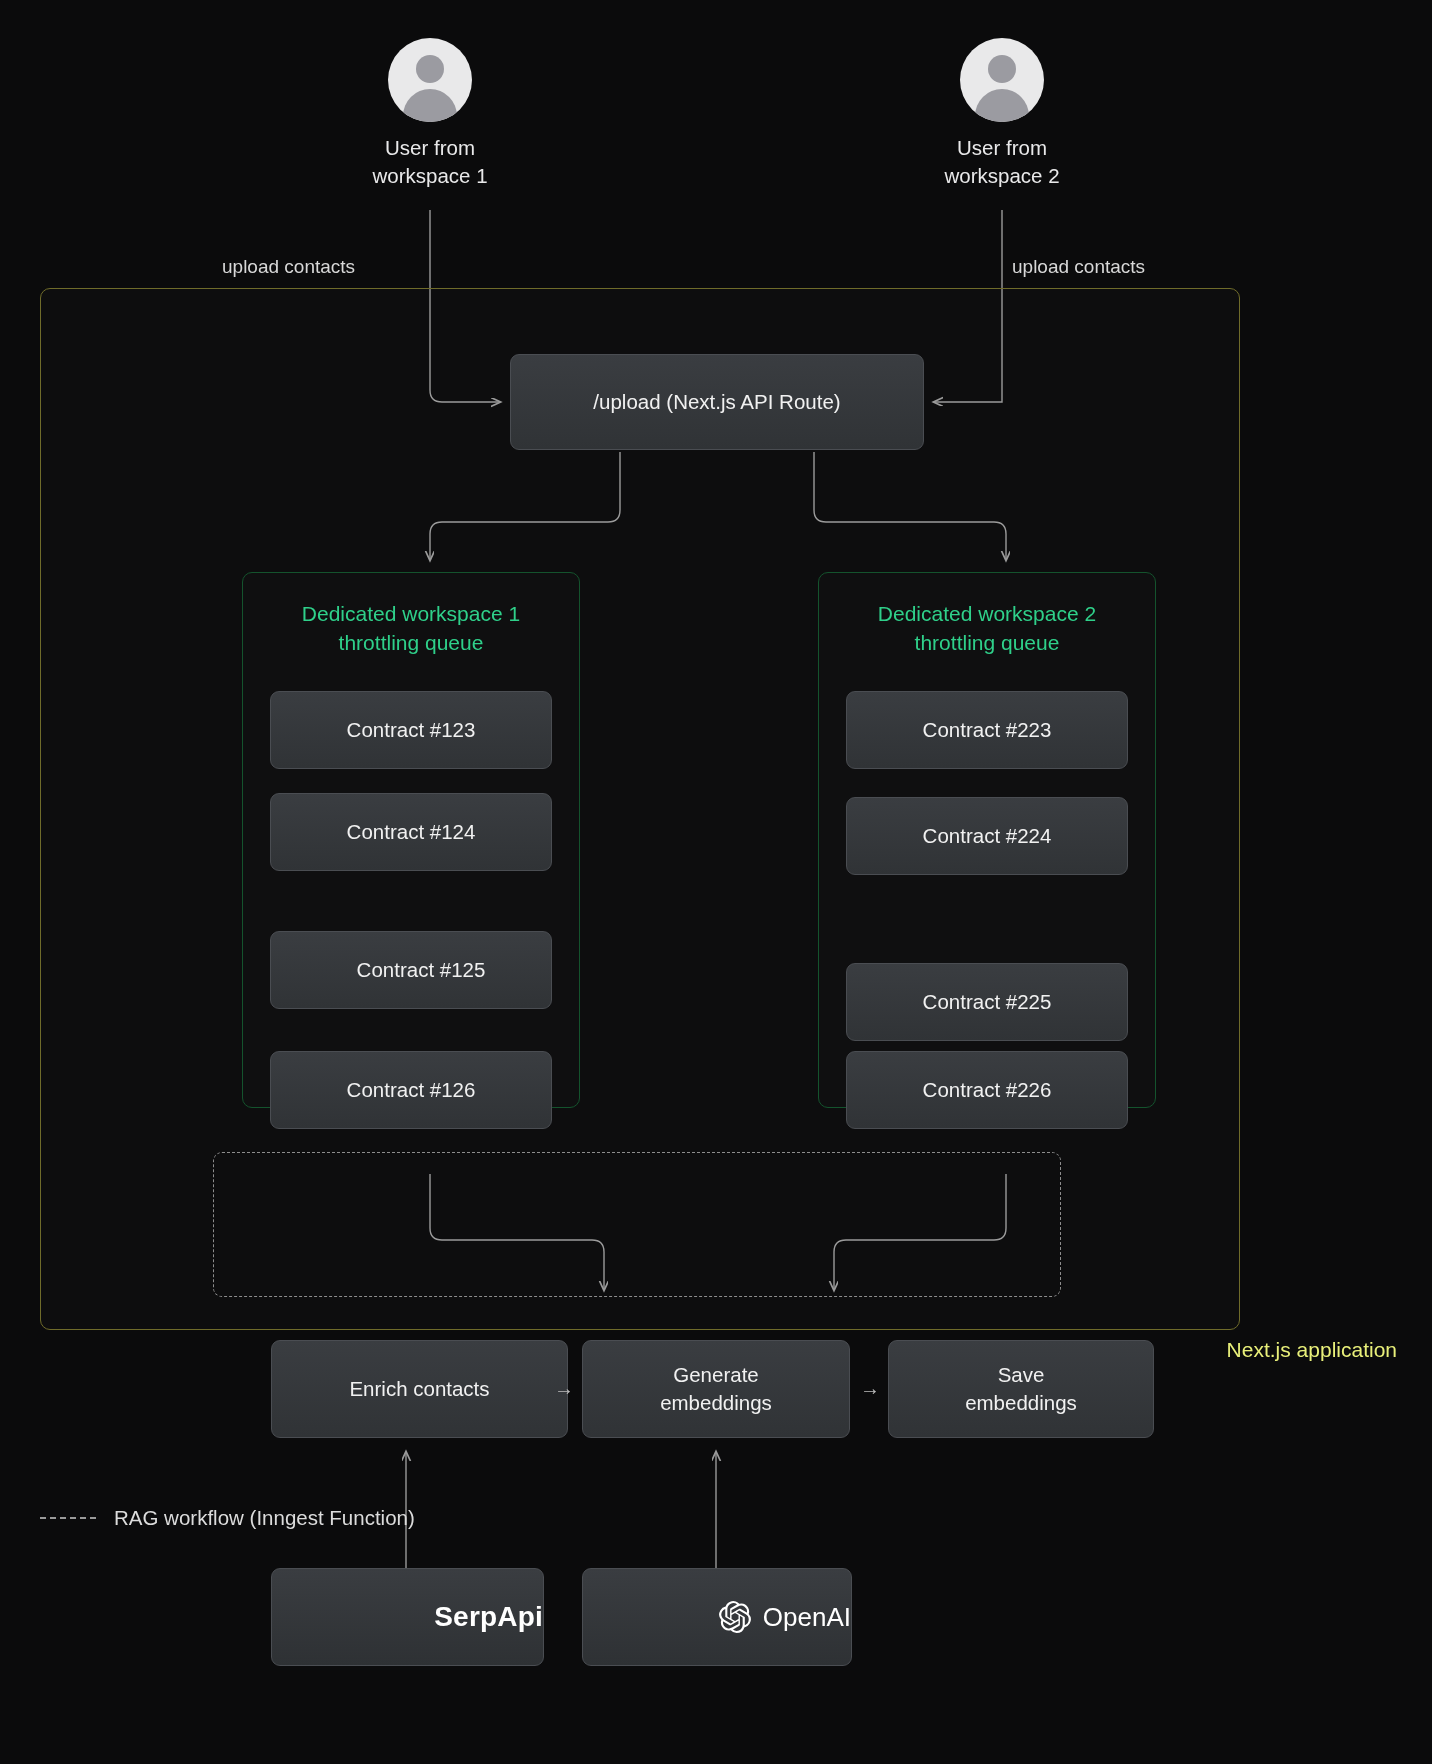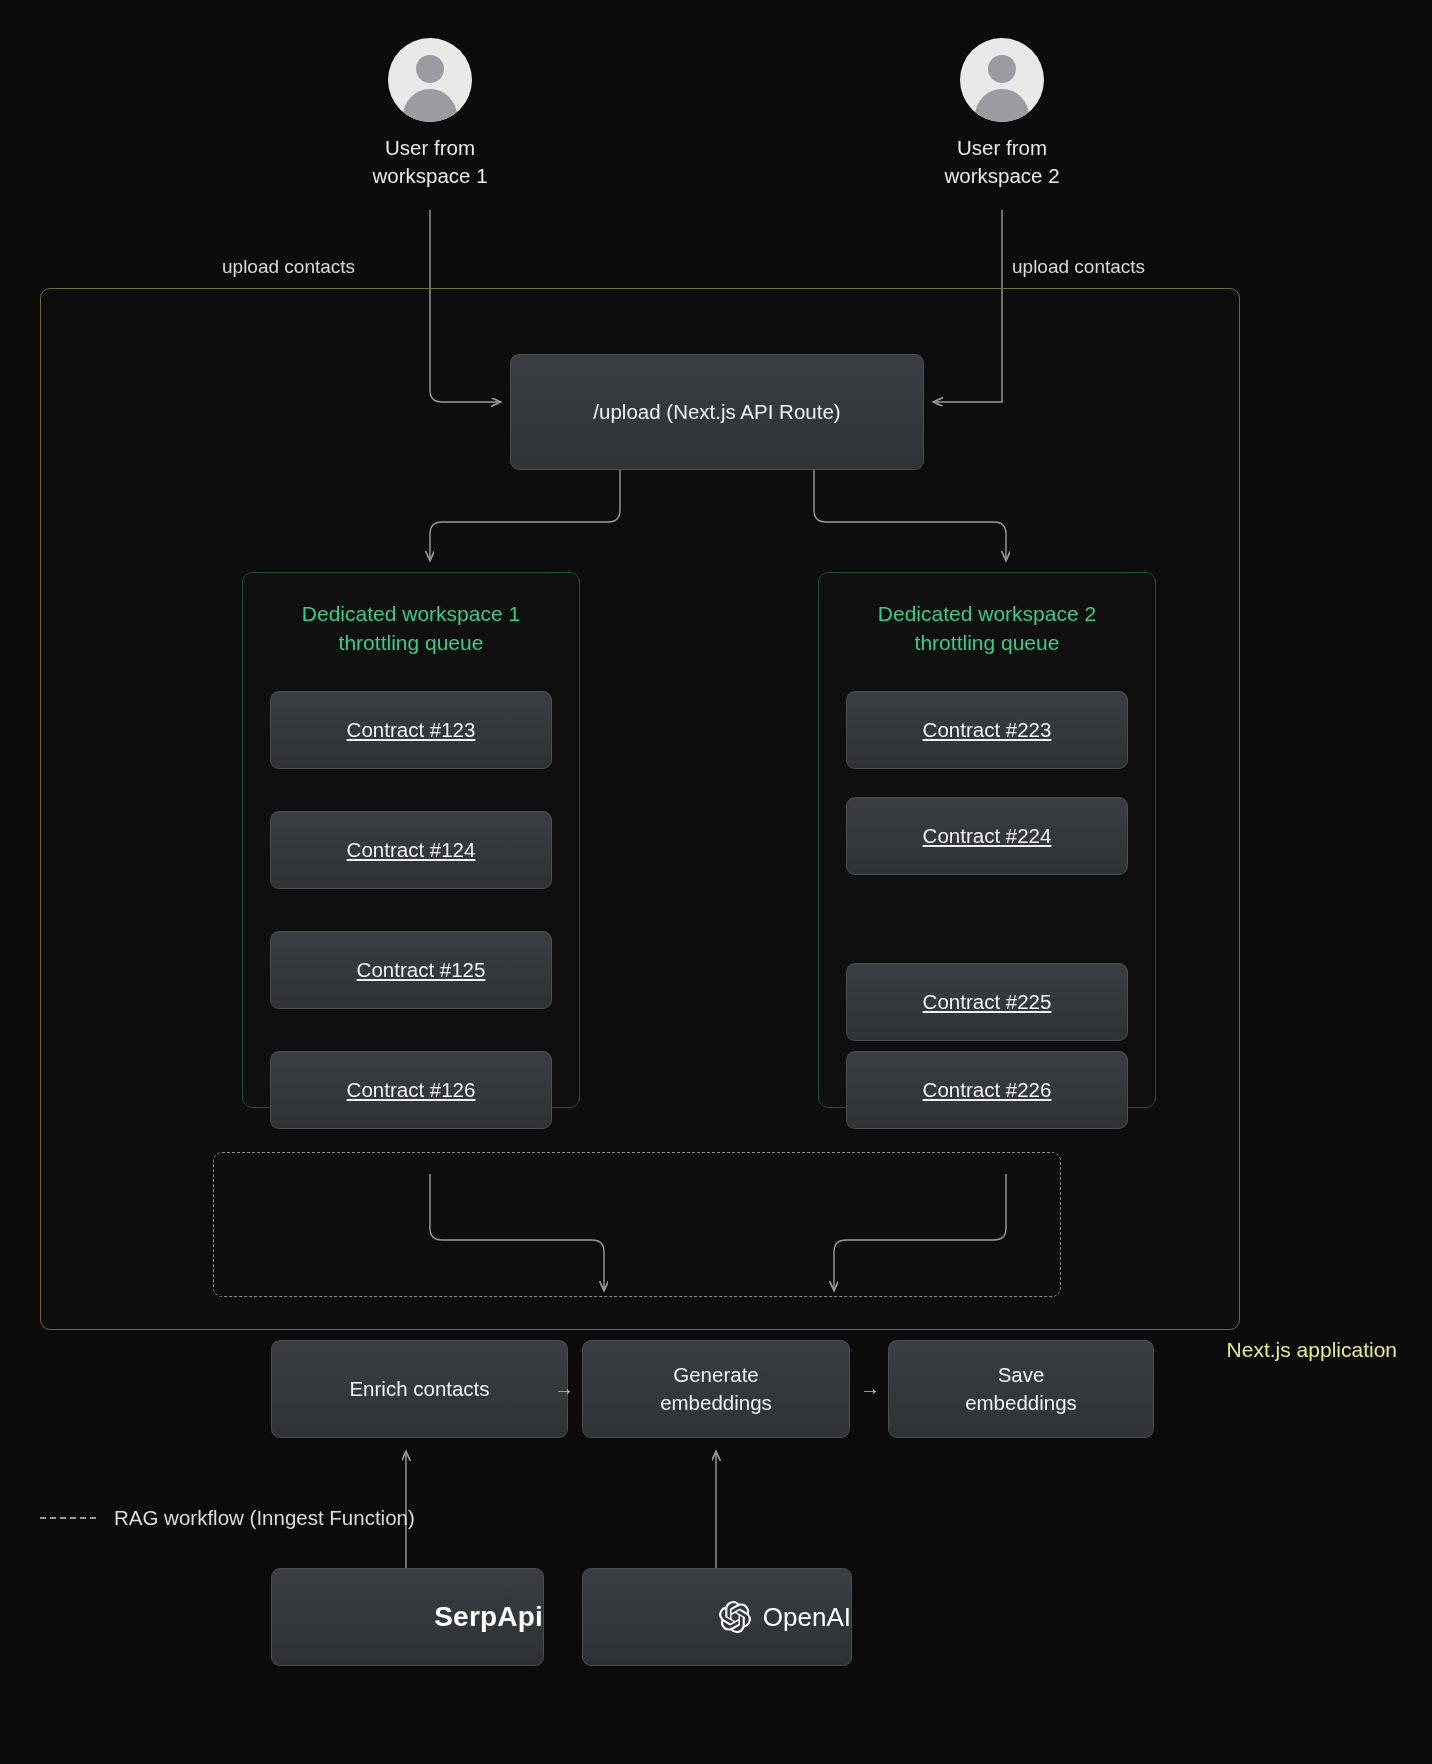--- a/index.html
+++ b/index.html
@@ -130,21 +130,20 @@
     text-align: center;
     font-size: 21px;
     line-height: 29px;
     color: #2fd08a;
     white-space: pre-line;
   }
   .queue .node {
     left: 27px;
     width: 282px;
     height: 78px;
-    text-decoration: underline;
   }
 
   
   .rag-box {
     position: absolute;
     left: 213px;
     top: 1152px;
     width: 848px;
     height: 145px;
     border: 1.6px dashed #8d8d8d;
@@ -249,27 +248,27 @@
     <div class="user-label">User from
 workspace 2</div>
   </div>
 
   <div class="edge-label" style="left:222px; top:256px;">upload contacts</div>
   <div class="edge-label" style="left:1012px; top:256px;">upload contacts</div>
 
   <div class="app-box"></div>
   <div class="app-caption">Next.js application</div>
 
-  <div class="node" style="left:510px; top:354px; width:414px; height:116px;">/upload (Next.js API Route)</div>
+  <div class="node" style="left:510px; top:354px; width:414px; height:96px;">/upload (Next.js API Route)</div>
 
   <div class="queue" style="left:242px; top:572px;">
     <div class="queue-title">Dedicated workspace 1
 throttling queue</div>
     <div class="node" style="top:118px;">Contract #123</div>
-    <div class="node" style="top:238px;text-align:right;">Contract #124</div>
+    <div class="node" style="top:220px;text-align:right;">Contract #124</div>
     <div class="node" style="top:358px;padding-left:20px;">Contract #125</div>
     <div class="node" style="top:478px;">Contract #126</div>
   </div>
 
   <div class="queue" style="left:818px; top:572px;">
     <div class="queue-title">Dedicated workspace 2
 throttling queue</div>
     <div class="node" style="top:118px;">Contract #223</div>
     <div class="node" style="top:224px;">Contract #224</div>
     <div class="node" style="top:358px;margin-top:32px;">Contract #225</div>

